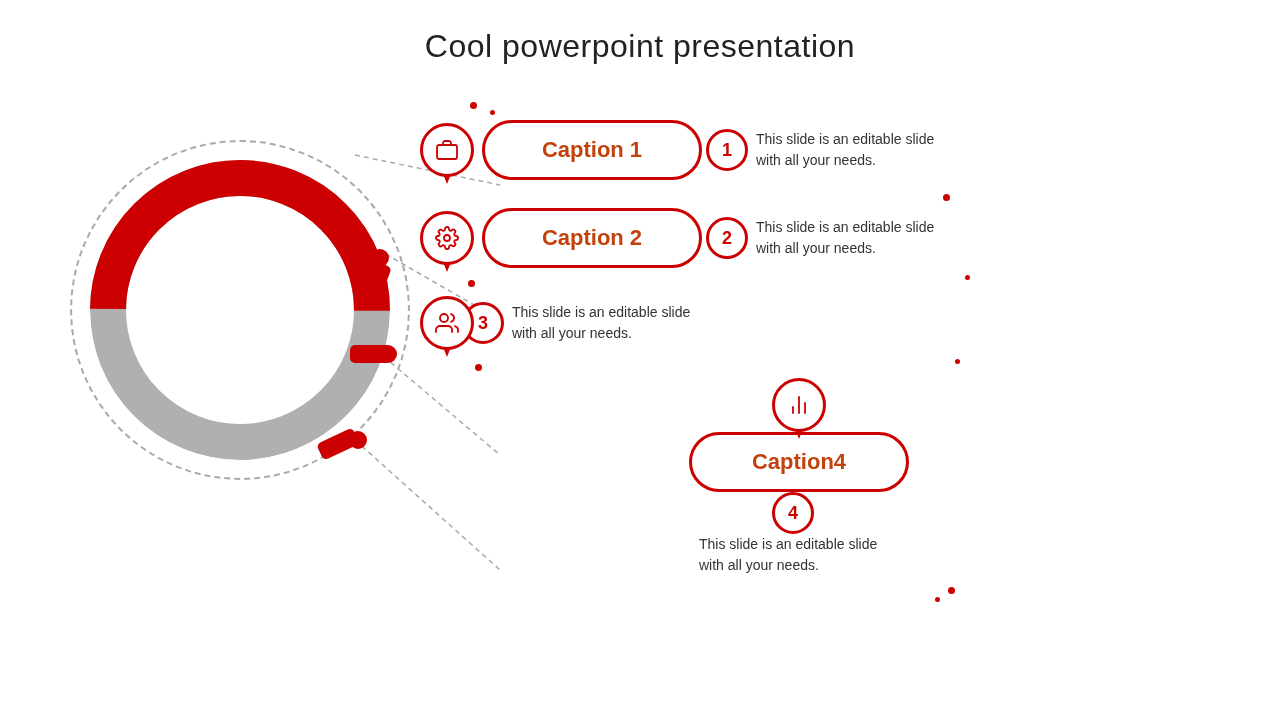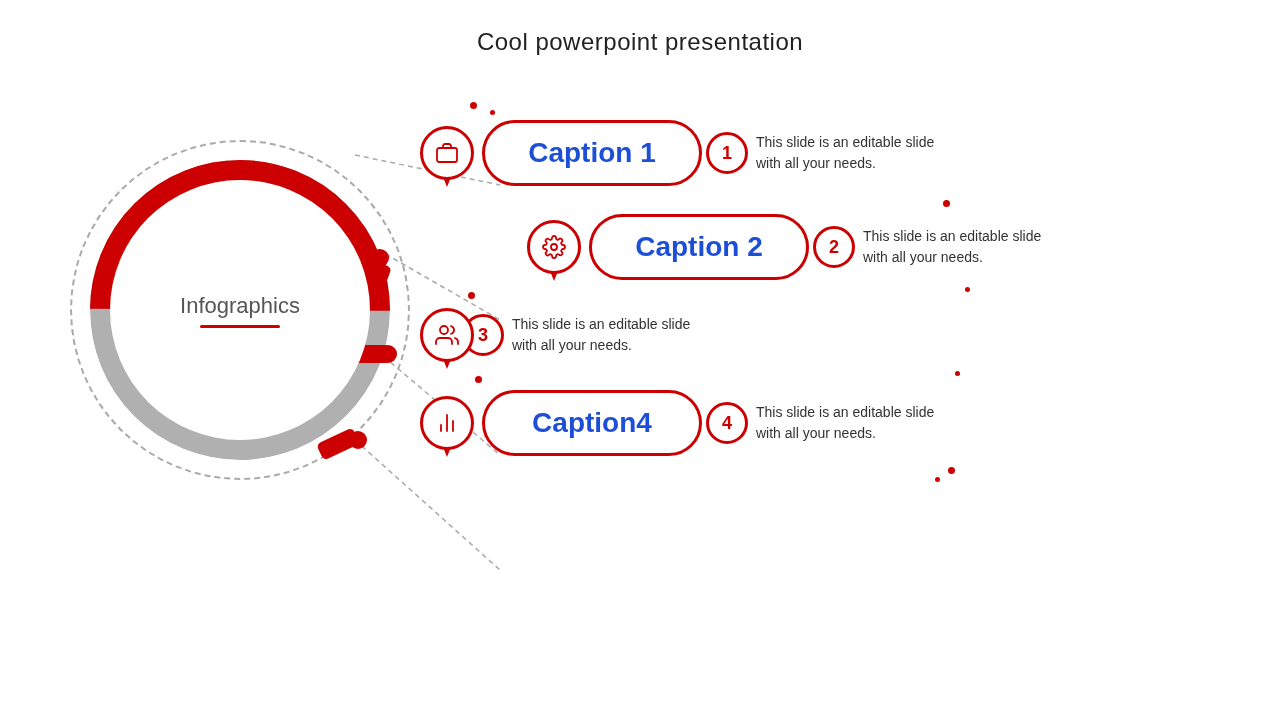--- a/index.html
+++ b/index.html
@@ -7,21 +7,21 @@
       width: 1280px;
       height: 720px;
       background: #ffffff;
       font-family: 'Segoe UI', Arial, sans-serif;
       overflow: hidden;
       position: relative;
     }
 
     .page-title {
       text-align: center;
-      font-size: 24px;
+      font-size: 32px;
       font-weight: 400;
       color: #222;
       padding-top: 28px;
       letter-spacing: 0.5px;
     }
 
     .main-content {
       position: absolute;
       top: 80px;
       left: 0;
@@ -147,23 +147,23 @@
       background: #cc0000;
       clip-path: polygon(50% 100%, 0 0, 100% 0);
     }
 
     
     .caption-pill {
       background: white;
       border: 3px solid #cc0000;
       border-radius: 40px;
       padding: 14px 30px;
-      font-size: 28px;
+      font-size: 22px;
       font-weight: 700;
-      color: #1d4ed8;
+      color: #c2410c;
       min-width: 220px;
       text-align: center;
       margin-left: 16px;
       margin-right: 8px;
       flex-shrink: 0;
     }
 
     
     .num-badge {
       width: 42px;
@@ -229,24 +229,20 @@
 
       <rect x="280" y="120" width="40" height="18" rx="5" fill="#cc0000" transform="rotate(20 300 129)"></rect>
       <rect x="280" y="205" width="40" height="18" rx="5" fill="#cc0000" transform="rotate(0 300 214)"></rect>
       <rect x="248" y="295" width="40" height="18" rx="5" fill="#cc0000" transform="rotate(-25 268 304)"></rect>
 
       <circle cx="310" cy="118" r="9" fill="#cc0000"></circle>
       <circle cx="318" cy="214" r="9" fill="#cc0000"></circle>
       <circle cx="288" cy="300" r="9" fill="#cc0000"></circle>
     </svg>
 
-    <div class="center-label">
-      <span>Infographics</span>
-      <div class="underline"></div>
-    </div>
   </div>
 
   <div class="items-area">
 
     <div class="item-row" style="margin-top: 30px;">
 
       <span class="dot-small" style="top:-18px; left:50px;"></span>
       <span class="dot-small" style="top:-10px; left:70px; width:5px;height:5px;"></span>
 
       <div class="pin-circle">
@@ -255,21 +251,21 @@
           <path d="M16 7V5a2 2 0 0 0-2-2h-4a2 2 0 0 0-2 2v2"></path>
         </svg>
       </div>
       <div class="caption-pill">Caption 1</div>
       <div class="num-badge">
         <span>1</span>
       </div>
       <p class="desc-text">This slide is an editable slide with all your needs.</p>
     </div>
 
-    <div class="item-row" style="margin-top: 10px; justify-content: center;">
+    <div class="item-row" style="margin-top: 10px;">
       <span class="dot-small" style="top:-14px; right:220px; position:absolute;"></span>
       <span class="dot-small" style="bottom:-12px; right:200px; position:absolute; width:5px;height:5px;"></span>
 
       <div class="pin-circle">
         <svg width="24" height="24" viewBox="0 0 24 24" fill="none" stroke="#cc0000" stroke-width="1.8" stroke-linecap="round" stroke-linejoin="round">
           <circle cx="12" cy="12" r="3"></circle>
           <path d="M19.4 15a1.65 1.65 0 0 0 .33 1.82l.06.06a2 2 0 0 1-2.83 2.83l-.06-.06a1.65 1.65 0 0 0-1.82-.33 1.65 1.65 0 0 0-1 1.51V21a2 2 0 0 1-4 0v-.09A1.65 1.65 0 0 0 9 19.4a1.65 1.65 0 0 0-1.82.33l-.06.06a2 2 0 0 1-2.83-2.83l.06-.06A1.65 1.65 0 0 0 4.68 15a1.65 1.65 0 0 0-1.51-1H3a2 2 0 0 1 0-4h.09A1.65 1.65 0 0 0 4.6 9a1.65 1.65 0 0 0-.33-1.82l-.06-.06a2 2 0 0 1 2.83-2.83l.06.06A1.65 1.65 0 0 0 9 4.68a1.65 1.65 0 0 0 1-1.51V3a2 2 0 0 1 4 0v.09a1.65 1.65 0 0 0 1 1.51 1.65 1.65 0 0 0 1.82-.33l.06-.06a2 2 0 0 1 2.83 2.83l-.06.06A1.65 1.65 0 0 0 19.4 9a1.65 1.65 0 0 0 1.51 1H21a2 2 0 0 1 0 4h-.09a1.65 1.65 0 0 0-1.51 1z"></path>
         </svg>
       </div>
       <div class="caption-pill">Caption 2</div>
@@ -290,21 +286,21 @@
           <path d="M23 21v-2a4 4 0 0 0-3-3.87"></path>
           <path d="M16 3.13a4 4 0 0 1 0 7.75"></path>
         </svg>
       </div>
       <div class="num-badge">
         <span>3</span>
       </div>
       <p class="desc-text">This slide is an editable slide with all your needs.</p>
     </div>
 
-    <div class="item-row" style="margin-top: 10px;">
+    <div class="item-row" style="margin-top: 10px; flex-direction: column;">
       <span class="dot-small" style="top:-14px; left:55px; position:absolute;"></span>
       <span class="dot-small" style="bottom:-18px; right:215px; position:absolute;"></span>
       <span class="dot-small" style="bottom:-26px; right:230px; position:absolute; width:5px;height:5px;"></span>
 
       <div class="pin-circle">
         <svg width="24" height="24" viewBox="0 0 24 24" fill="none" stroke="#cc0000" stroke-width="1.8" stroke-linecap="round" stroke-linejoin="round">
           <line x1="18" y1="20" x2="18" y2="10"></line>
           <line x1="12" y1="20" x2="12" y2="4"></line>
           <line x1="6" y1="20" x2="6" y2="14"></line>
         </svg>

